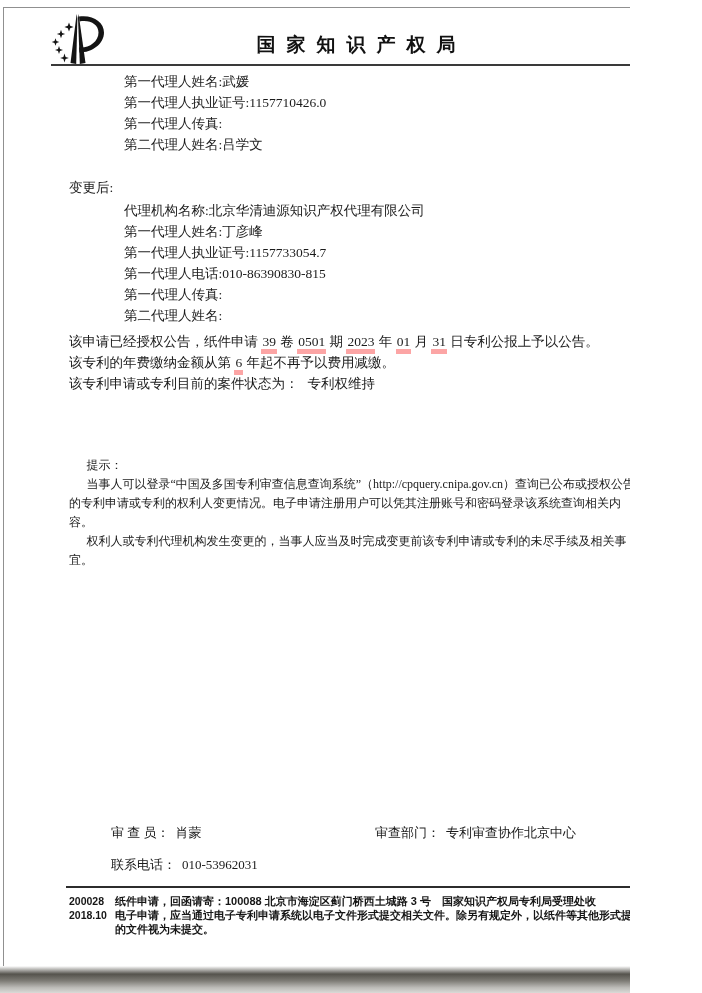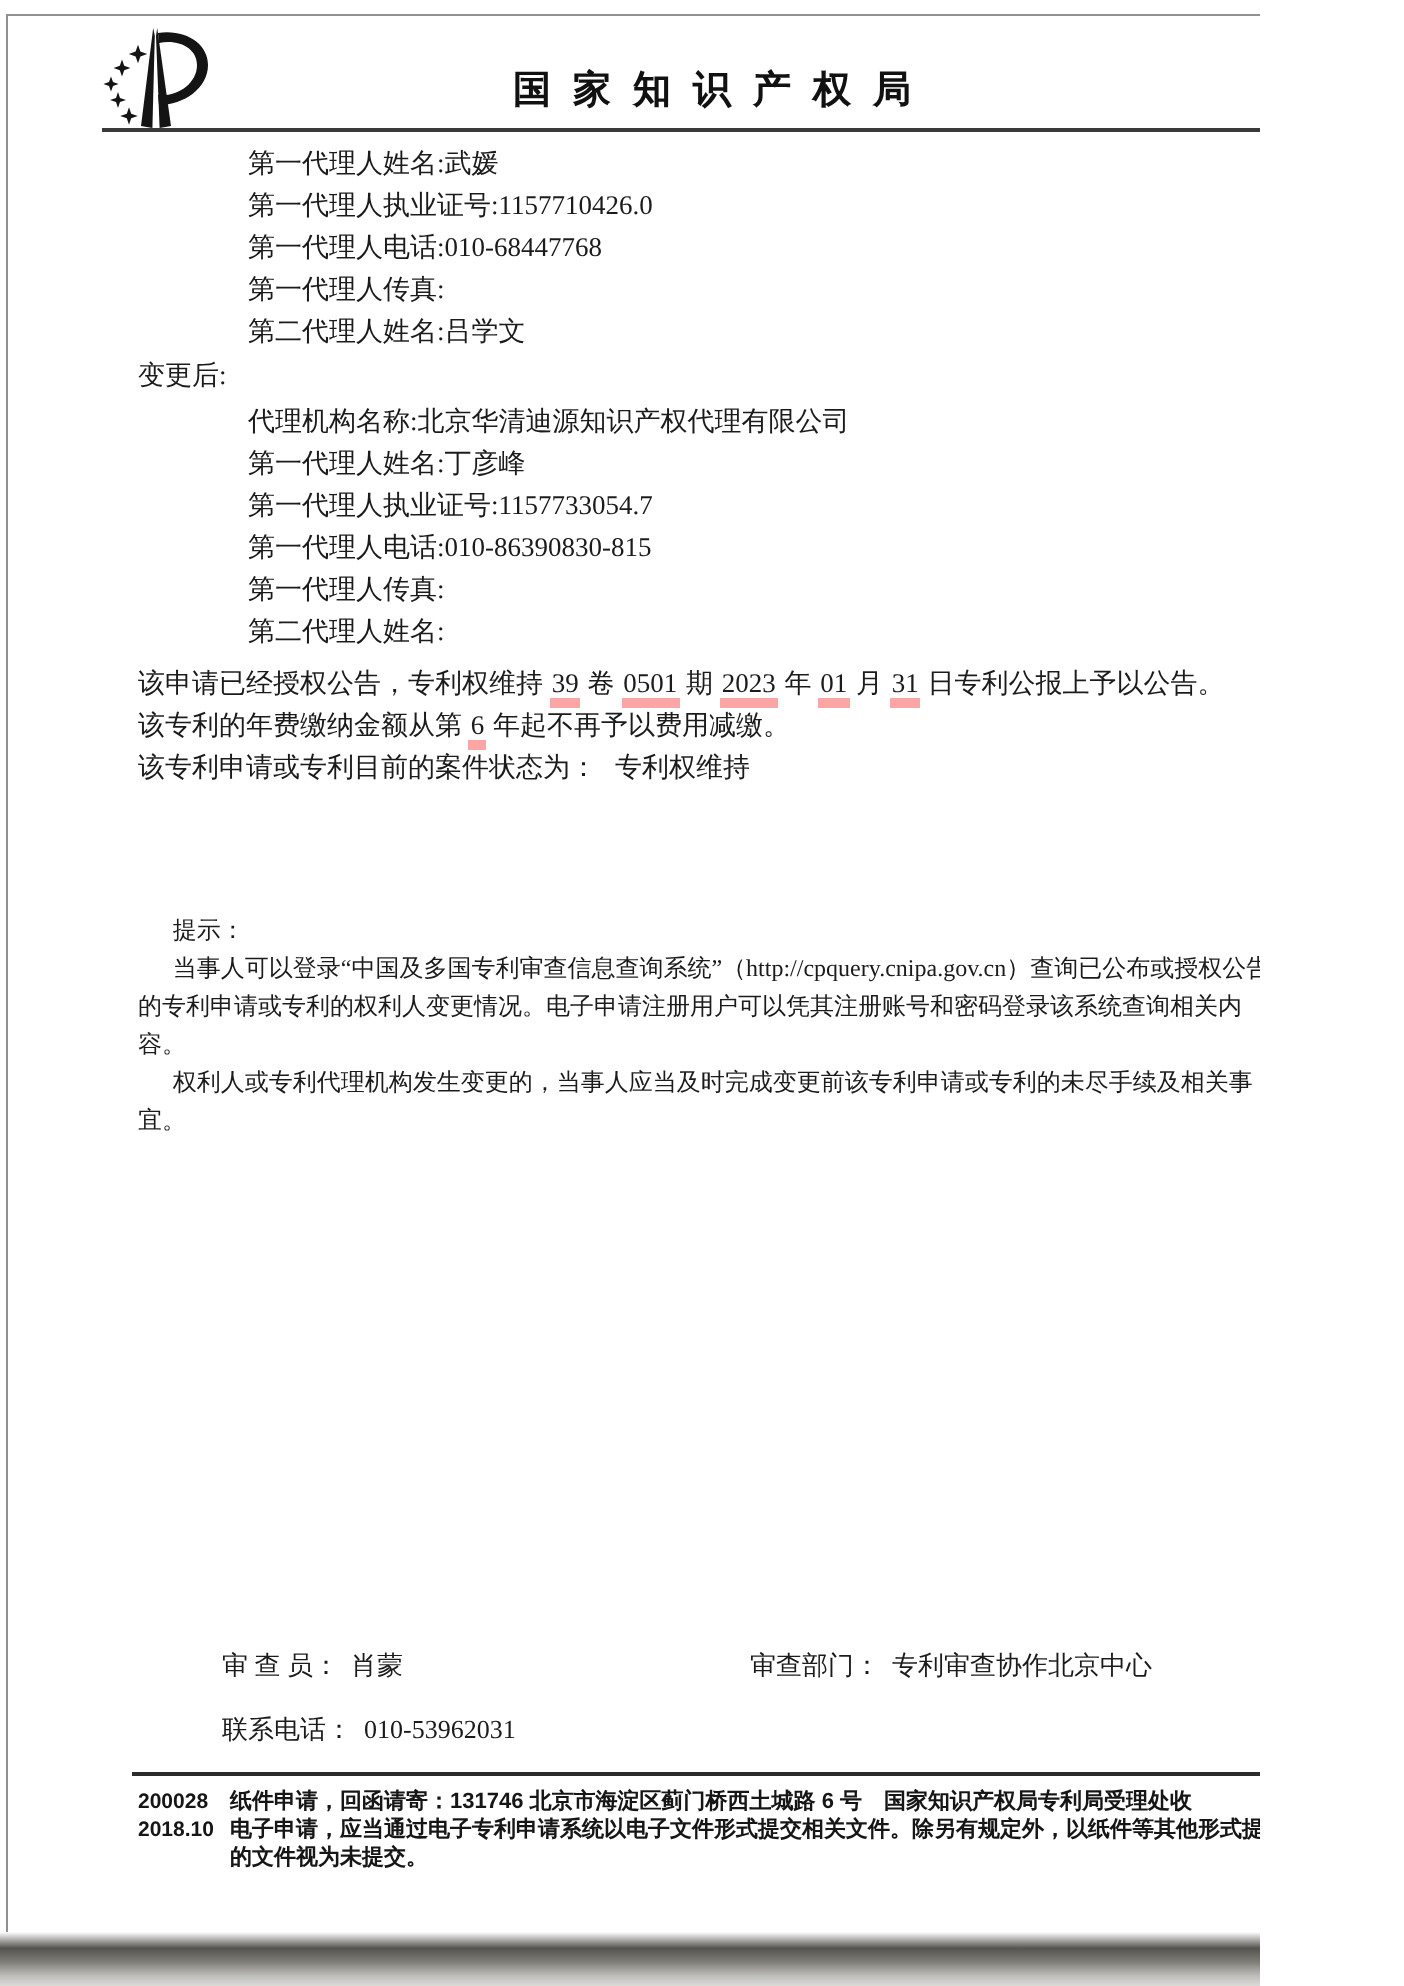--- a/index.html
+++ b/index.html
@@ -83,39 +83,38 @@
         <path transform="translate(14.5,44)" d="M0,-4.4 L1.1,-1.1 L4.4,0 L1.1,1.1 L0,4.4 L-1.1,1.1 L-4.4,0 L-1.1,-1.1 Z"></path>
       </g>
     </svg>
 
     <div class="agency-title">国家知识产权局</div>
     <div class="rule-top"></div>
 
     <div class="block-before">
       <div class="doc-line">第一代理人姓名:武媛</div>
       <div class="doc-line">第一代理人执业证号:1157710426.0</div>
-      <div class="doc-line">第一代理人电话:010-68447768</div>
       <div class="doc-line">第一代理人传真:</div>
       <div class="doc-line">第二代理人姓名:吕学文</div>
     </div>
 
     <div class="changed-label">变更后:</div>
 
     <div class="block-after">
       <div class="doc-line">代理机构名称:北京华清迪源知识产权代理有限公司</div>
       <div class="doc-line">第一代理人姓名:丁彦峰</div>
       <div class="doc-line">第一代理人执业证号:1157733054.7</div>
       <div class="doc-line">第一代理人电话:010-86390830-815</div>
       <div class="doc-line">第一代理人传真:</div>
       <div class="doc-line">第二代理人姓名:</div>
     </div>
 
     <div class="gazette">
       <div class="doc-line">
-        <span>该申请已经授权公告，专利权维持 </span><span class="u">39</span><span> 卷 </span><span class="u">0501</span><span> 期 </span><span class="u">2023</span><span> 年 </span><span class="u">01</span><span> 月 </span><span class="u">31</span><span> 日专利公报上予以公告。</span>
+        <span>该申请已经授权公告，纸件申请 </span><span class="u">39</span><span> 卷 </span><span class="u">0501</span><span> 期 </span><span class="u">2023</span><span> 年 </span><span class="u">01</span><span> 月 </span><span class="u">31</span><span> 日专利公报上予以公告。</span>
       </div>
       <div class="doc-line">
         <span>该专利的年费缴纳金额从第 </span><span class="u">6</span><span> 年起不再予以费用减缴。</span>
       </div>
       <div class="doc-line">
         <span>该专利申请或专利目前的案件状态为：</span><span class="status-value">专利权维持</span>
       </div>
     </div>
 
     <div class="tips">
@@ -134,21 +133,21 @@
       <span>联系电话：</span><span class="val-gap">010-53962031</span>
     </div>
 
     <div class="rule-footer"></div>
     <div class="footer">
       <div class="footer-codes">
         <div>200028</div>
         <div>2018.10</div>
       </div>
       <div class="footer-notes">
-        <div>纸件申请，回函请寄：131746 北京市海淀区蓟门桥西土城路 6 号　国家知识产权局专利局受理处收</div>
+        <div>纸件申请，回函请寄：100088 北京市海淀区蓟门桥西土城路 3 号　国家知识产权局专利局受理处收</div>
         <div>电子申请，应当通过电子专利申请系统以电子文件形式提交相关文件。除另有规定外，以纸件等其他形式提交的文件视为未提交。</div>
       </div>
     </div>
 
   </div>
 
   <div class="shadow-right"></div>
   <div class="shadow-bottom"></div>
 </div>
 

